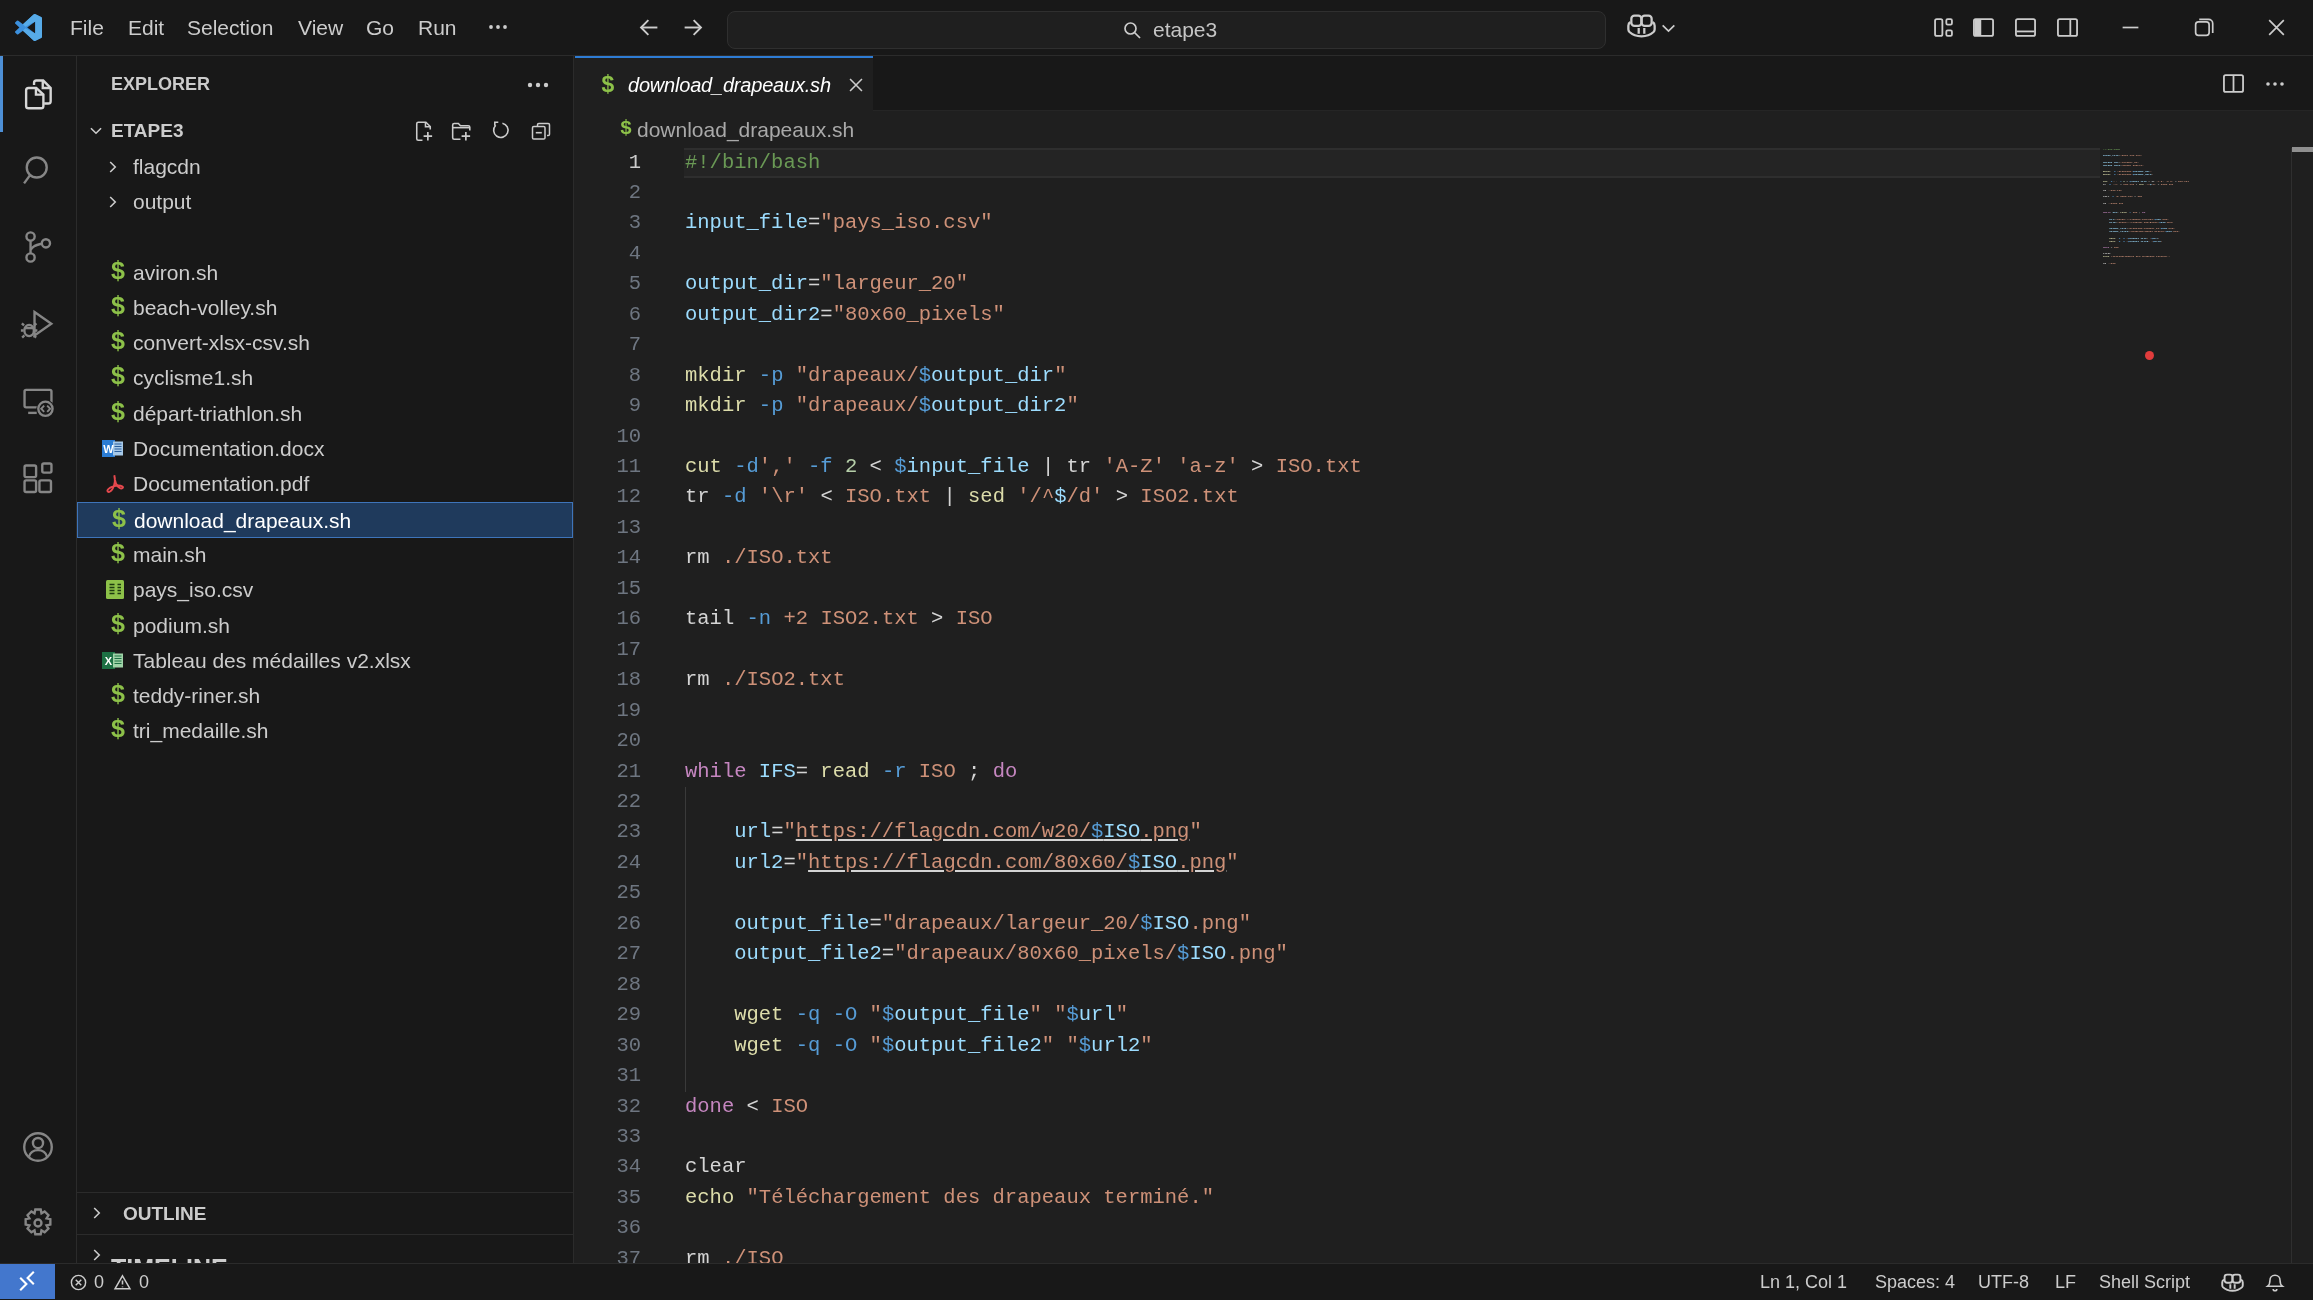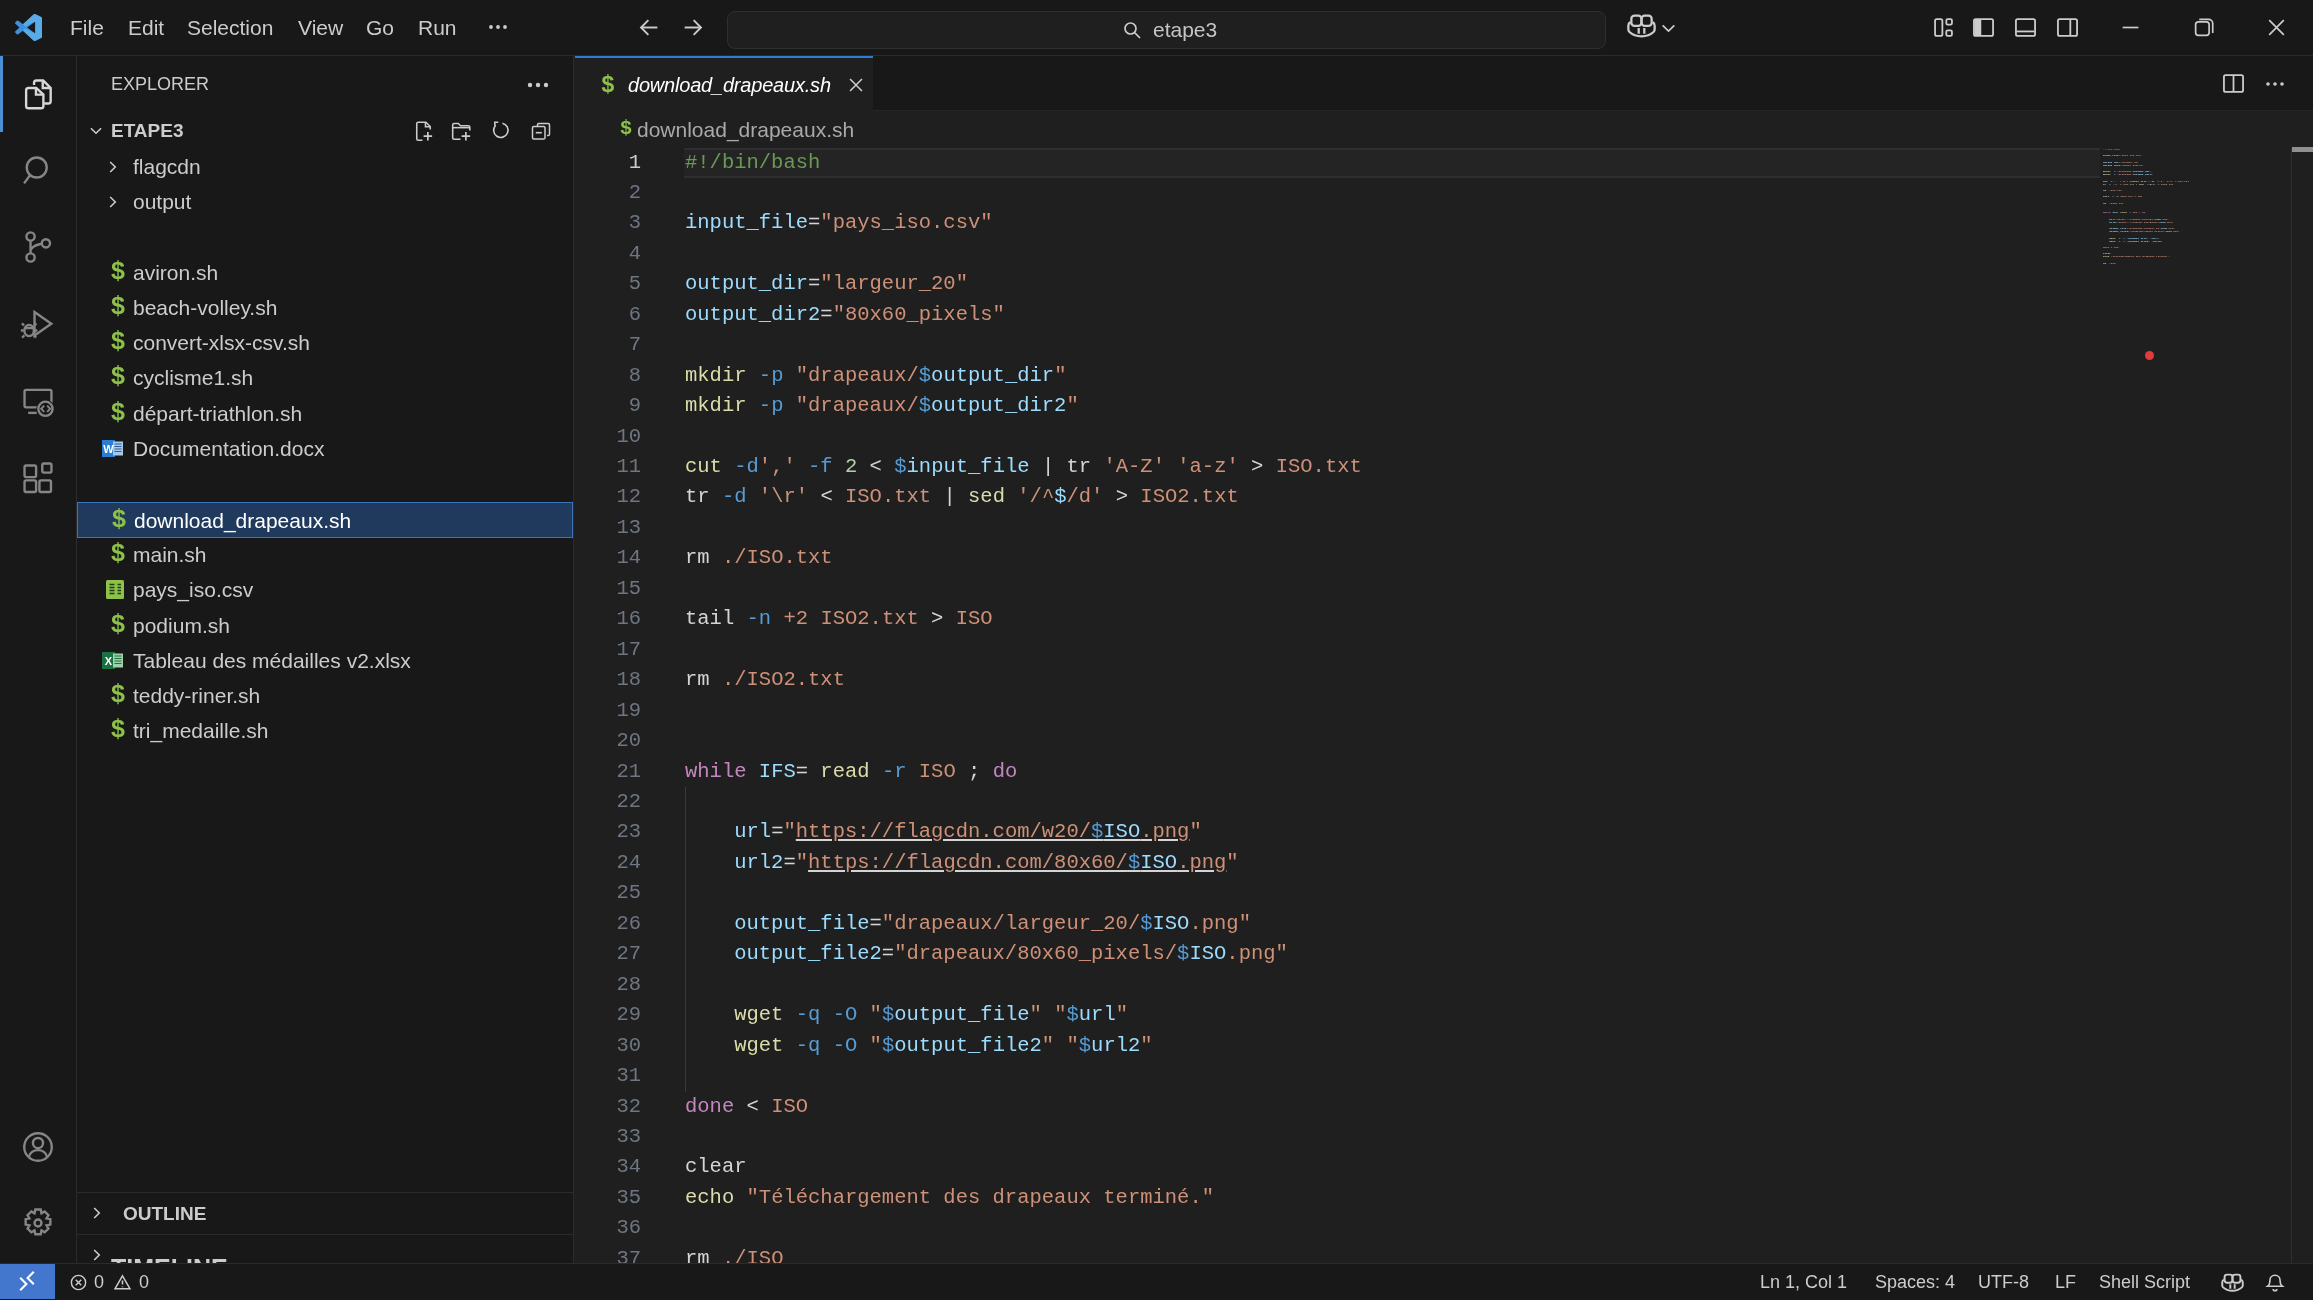--- a/index.html
+++ b/index.html
@@ -149,21 +149,21 @@
       <circle cx="12" cy="9.5" r="3.2"></circle>
       <path d="M6.2 18.3c.8-2.7 3-4.3 5.8-4.3s5 1.6 5.8 4.3"></path>
     </svg>
 
   <svg class="abs" style="left:19px;top:1148px" width="38" height="38" viewBox="0 0 24 24" fill="none" stroke="#868686" stroke-width="1.5">
       <circle cx="12" cy="12" r="2.2"></circle>
       <path d="M10.3 3.5h3.4l.5 2.4 2-1.2 2.4 2.4-1.2 2 2.4.5v3.4l-2.4.5 1.2 2-2.4 2.4-2-1.2-.5 2.4h-3.4l-.5-2.4-2 1.2-2.4-2.4 1.2-2-2.4-.5v-3.4l2.4-.5-1.2-2 2.4-2.4 2 1.2z"></path>
     </svg>
 </div>
 <div id="sidebar">
-  <div class="abs" style="left:34px;top:14px;height:28px;line-height:28px;color:#cccccc;font-size:18px;">EXPLORER</div>
+  <div class="abs" style="left:34px;top:14px;height:28px;line-height:28px;color:#cccccc;font-size:18px;font-weight:bold;">EXPLORER</div>
   <svg class="abs" style="left:448px;top:24px" width="26" height="10" viewBox="0 0 26 10">
       <g fill="#cccccc">
         <circle cx="5" cy="5" r="2.2"></circle>
         <circle cx="13" cy="5" r="2.2"></circle>
         <circle cx="21" cy="5" r="2.2"></circle>
       </g>
     </svg>
 
   <div class="row" style="top:57px;">
     <svg class="abs" style="left:10px;top:9px" width="18" height="18" viewBox="0 0 16 16" fill="none" stroke="#cccccc" stroke-width="1.4">
@@ -225,20 +225,26 @@
       <div class="rowlabel">départ-triathlon.sh</div>
     </div>
   <div class="row" style="top:375px">
     <svg class="abs" style="left:24px;top:6px" width="26" height="24" viewBox="0 0 26 24">
         <rect x="1" y="3" width="13" height="17" fill="#2b7cd3"></rect>
         <rect x="12" y="4.5" width="10" height="14" fill="#a7c9e8"></rect>
         <path d="M13.5 7h7M13.5 9.5h7M13.5 12h7M13.5 14.5h7" stroke="#2b5f9e" stroke-width="1.2"></path>
         <text x="7.5" y="16" font-size="11" font-weight="bold" fill="#ffffff" text-anchor="middle" font-family="Liberation Sans">W</text>
       </svg>
     <div class="rowlabel">Documentation.docx</div>
+    </div>
+  <div class="row" style="top:410.3px">
+    <svg class="abs" style="left:25px;top:5px" width="25" height="25" viewBox="0 0 24 24" fill="none" stroke="#e5484d" stroke-width="1.8">
+        <path d="M11.8 4.2c1.2 3.2.6 9-1.6 12.8-1.5 2.4-3.6 4-4.7 2.6-1.2-1.5 1.8-3.5 4.6-4.5 3-1.1 6.8-1.6 9.3-.4 2 1-.2 3.1-2.7 1.4-2.8-1.9-4.6-7.4-4.9-11.9z"></path>
+      </svg>
+    <div class="rowlabel">Documentation.pdf</div>
     </div>
 
   <div class="row" style="top:445.6px;background:#1f3a5c;border:1px solid #3e74ba;width:496px;">
     <div class="sh-ic">$</div>
       <div class="rowlabel" style="color:#ffffff;">download_drapeaux.sh</div>
     </div>
   <div class="row" style="top:480.9px">
       <div class="sh-ic">$</div>
       <div class="rowlabel">main.sh</div>
     </div>

